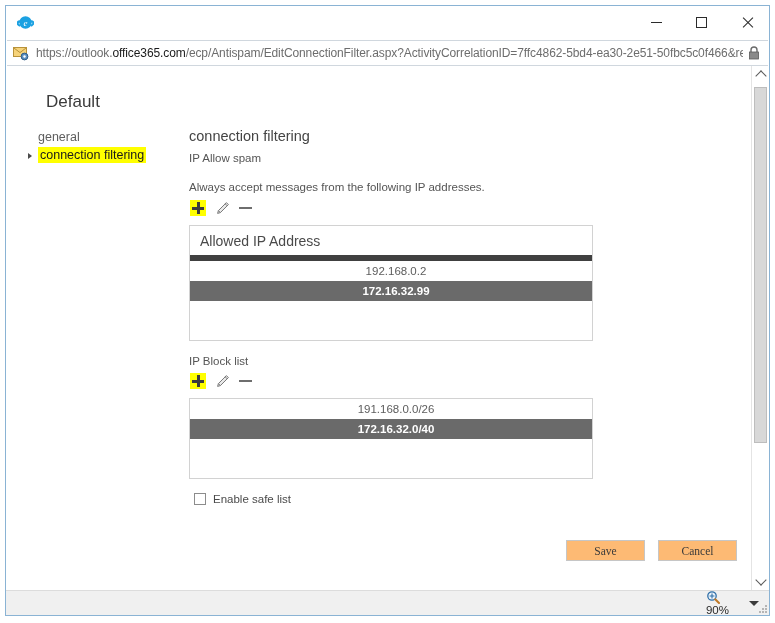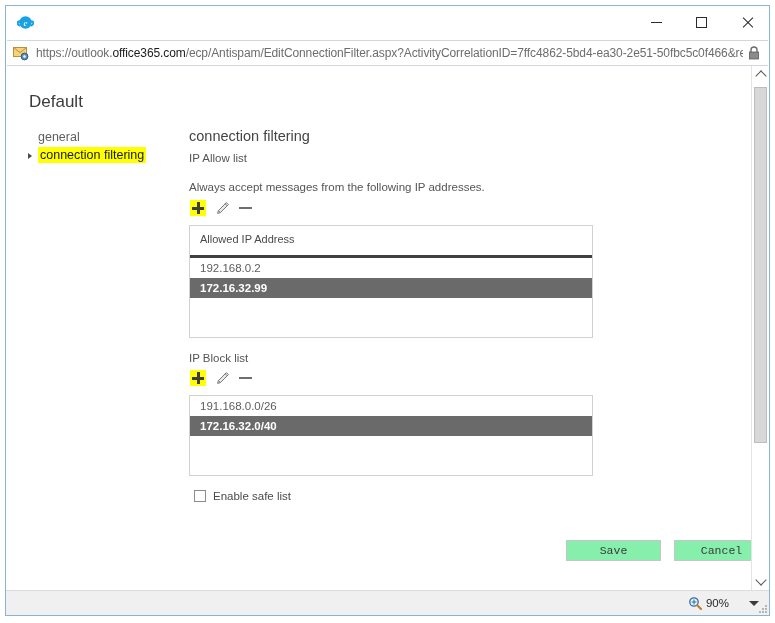--- a/index.html
+++ b/index.html
@@ -148,21 +148,21 @@
     display: flex;
   }
   .page {
     flex: 1 1 auto;
     position: relative;
   }
 
   
   .ecp-title {
     position: absolute;
-    left: 23px;
+    left: 40px;
     top: 26px;
     font-size: 17px;
     color: #3b3b3b;
     font-weight: normal;
   }
   .nav {
     position: absolute;
     left: 22px;
     top: 62px;
     width: 145px;
@@ -252,35 +252,36 @@
 
   
   .iptable {
     border: 1px solid #d2d2d2;
     width: 404px;
     box-sizing: border-box;
     background: #ffffff;
     margin-bottom: 14px;
   }
   .iptable-head {
-    font-size: 11px;
+    font-size: 14px;
     color: #4a4a4a;
     padding: 7px 0 7px 10px;
-    border-bottom: 3px solid #404040;
+    border-bottom: 6px solid #404040;
     background: #ffffff;
     height: 15px;
     box-sizing: content-box;
   }
   .iptable-body { height: 79px; }
   .iprow {
     font-size: 11.5px;
     color: #5d5d5d;
     padding: 4px 0 4px 10px;
     cursor: pointer;
     white-space: nowrap;
+    text-align: center;
   }
   .iprow.selected {
     background: #6a6a6a;
     color: #ffffff;
     font-weight: bold;
   }
 
   
   .checkrow {
     display: flex;
@@ -305,27 +306,27 @@
 
   
   .actions {
     position: absolute;
     left: 560px;
     top: 474px;
     display: flex;
     gap: 13px;
   }
   .btn {
-    width: 95px;
+    width: 79px;
     height: 21px;
     border: 1px solid #c6c6c6;
-    background: #86efac;
+    background: #fdba74;
     font-size: 11.5px;
     color: #3a3a3a;
-    font-family: Liberation Mono, monospace;
+    font-family: Liberation Serif, serif;
     cursor: pointer;
     display: flex;
     align-items: center;
     justify-content: center;
   }
 
   
   .scrollbar {
     width: 17px;
     flex: 0 0 auto;
@@ -380,23 +381,23 @@
     min-height: 24px;
     background: #f0f0f0;
     border-top: 1px solid #dcdcdc;
     display: flex;
     align-items: center;
     justify-content: flex-end;
     position: relative;
   }
   .zoom-group {
     display: flex;
-    align-items: center;
     margin-right: 6px;
     cursor: pointer;
+    flex-direction: column;
   }
   .zoom-icon { width: 14px; height: 14px; margin-right: 4px; position: relative; }
   .zoom-level { font-size: 11.5px; color: #2a2a2a; }
   .zoom-caret {
     margin-left: 14px;
     margin-right: 10px;
     width: 0; height: 0;
     border-left: 5px solid transparent;
     border-right: 5px solid transparent;
     border-top: 5px solid #3b3b3b;
@@ -473,21 +474,21 @@
           </div>
           <div class="nav-item selected">
             <span class="bullet"></span>
             <span class="nav-label">connection filtering</span>
           </div>
         </div>
 
         <div class="content">
           <div class="section-head">connection filtering</div>
 
-          <div class="list-label">IP Allow list</div>
+          <div class="list-label">IP Allow spam</div>
           <div class="list-desc">Always accept messages from the following IP addresses.</div>
 
           <div class="cmdbar">
             <span class="cmd">
               <span class="icon-plus"></span>
             </span>
             <span class="cmd">
               <span class="icon-pencil">
                 <svg width="15" height="15" viewBox="0 0 15 15">
                   <path d="M11.4 1.6 L13.4 3.6 L5.4 11.6 L2.6 12.4 L3.4 9.6 Z" fill="#e9e9e9" stroke="#7a7a7a" stroke-width="1"></path>

